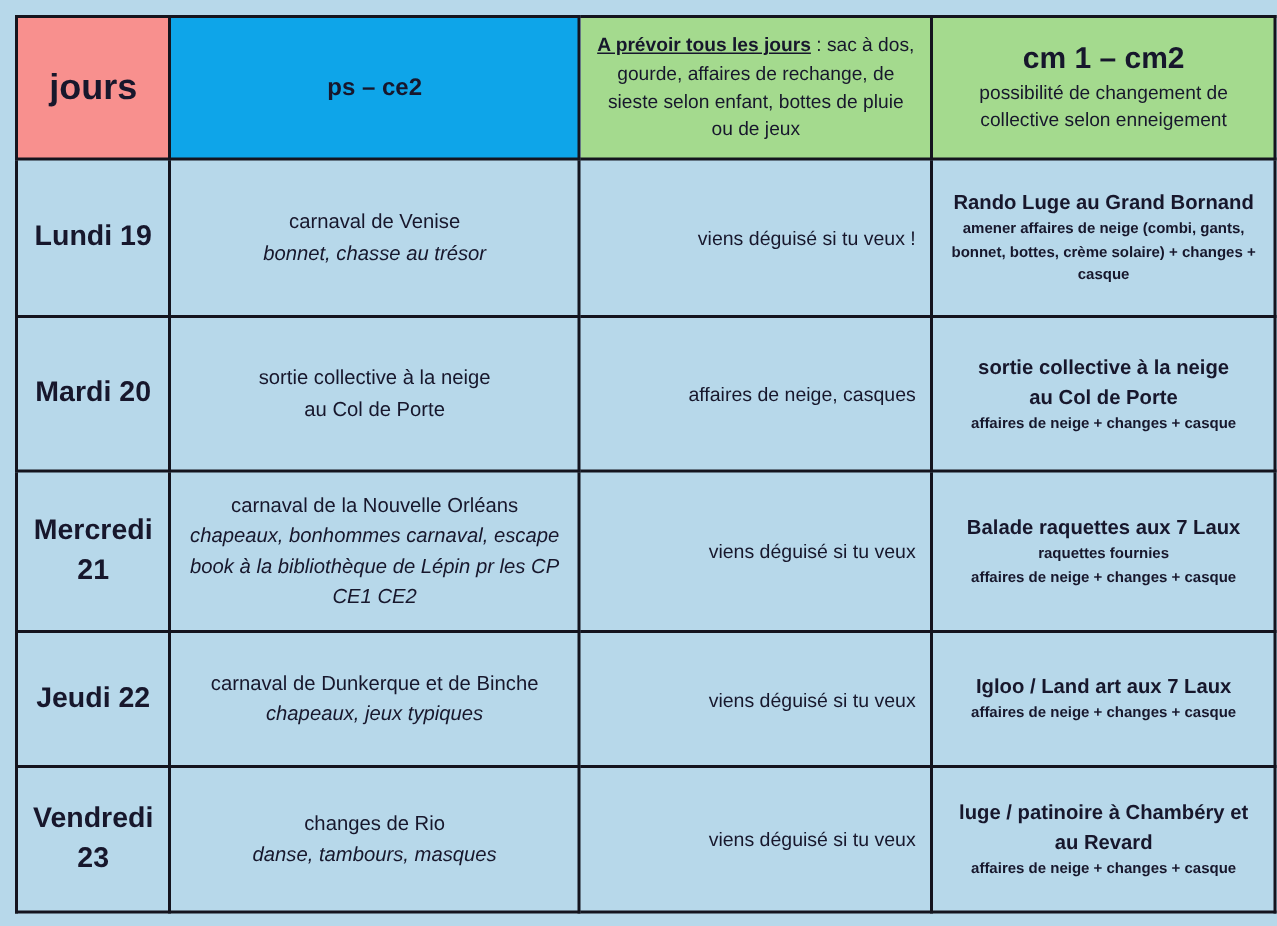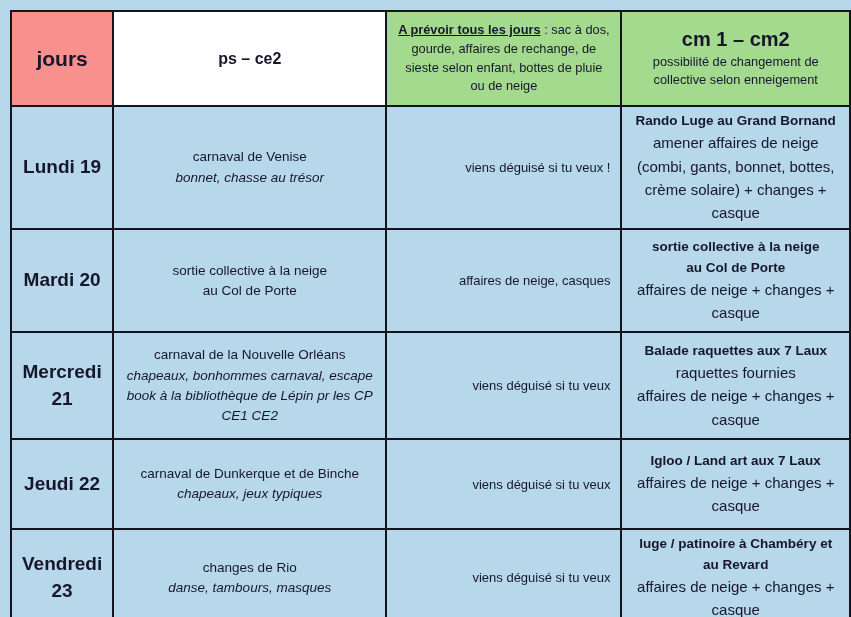--- a/index.html
+++ b/index.html
@@ -15,34 +15,34 @@
   table{border-collapse:collapse;table-layout:fixed;}
   th,td{
     border:2px solid #14141e;
     text-align:center;
     vertical-align:middle;
     padding:4px 10px;
     background:#b7d8ea;
     overflow:hidden;
   }
   th.pink{background:#f8908e;}
-  th.blue{background:#ffffff;}
+  th.blue{background:#0ea5e9;}
   th.green{background:#a4da8e;}
-  .h-jours{font-size:21px;font-weight:bold;margin-top:48px;}
+  .h-jours{font-size:24px;font-weight:bold;margin-top:48px;}
   .h-ps{font-size:16px;font-weight:bold;}
   .h-note{font-size:12.8px;line-height:1.45;font-weight:normal;}
   .h-note .lead{font-weight:bold;text-decoration:underline;}
   .h-cm-title{font-size:20px;font-weight:bold;margin-bottom:2px;}
   .h-cm-sub{font-size:12.8px;font-weight:normal;line-height:1.4;}
   .day{font-weight:bold;font-size:19px;line-height:1.4;}
   .act-title{font-weight:normal;font-size:13.5px;line-height:1.5;white-space:pre-line;}
   .act-italic{font-style:italic;font-size:13.5px;line-height:1.5;}
   .note{font-size:13px;text-align:right;}
   .cm-title{font-weight:bold;font-size:13.5px;line-height:1.5;white-space:pre-line;text-align:center;}
-  .cm-detail{font-size:15px;line-height:1.55;white-space:pre-line;}
+  .cm-detail{font-size:10px;line-height:1.55;white-space:pre-line;font-weight:bold;}
 </style>
 </head>
 <body>
 
 <div class="sheet">
   <table>
     <colgroup>
       <col style="width:91px">
       <col style="width:275px">
       <col style="width:237px">
@@ -50,21 +50,21 @@
     </colgroup>
     <thead>
       <tr style="height:95px;">
         <th class="pink">
           <span class="h-jours">jours</span>
         </th>
         <th class="blue">
           <span class="h-ps">ps – ce2</span>
         </th>
         <th class="green">
-          <div class="h-note"><span class="lead">A prévoir tous les jours</span><span> : sac à dos, gourde, affaires de rechange, de sieste selon enfant, bottes de pluie ou de neige</span></div>
+          <div class="h-note"><span class="lead">A prévoir tous les jours</span><span> : sac à dos, gourde, affaires de rechange, de sieste selon enfant, bottes de pluie ou de jeux</span></div>
         </th>
         <th class="green">
           <div class="h-cm-title">cm 1 – cm2</div>
           <div class="h-cm-sub">possibilité de changement de collective selon enneigement</div>
         </th>
       </tr>
     </thead>
     <tbody>
       <tr style="height:105px;">
         <td>

